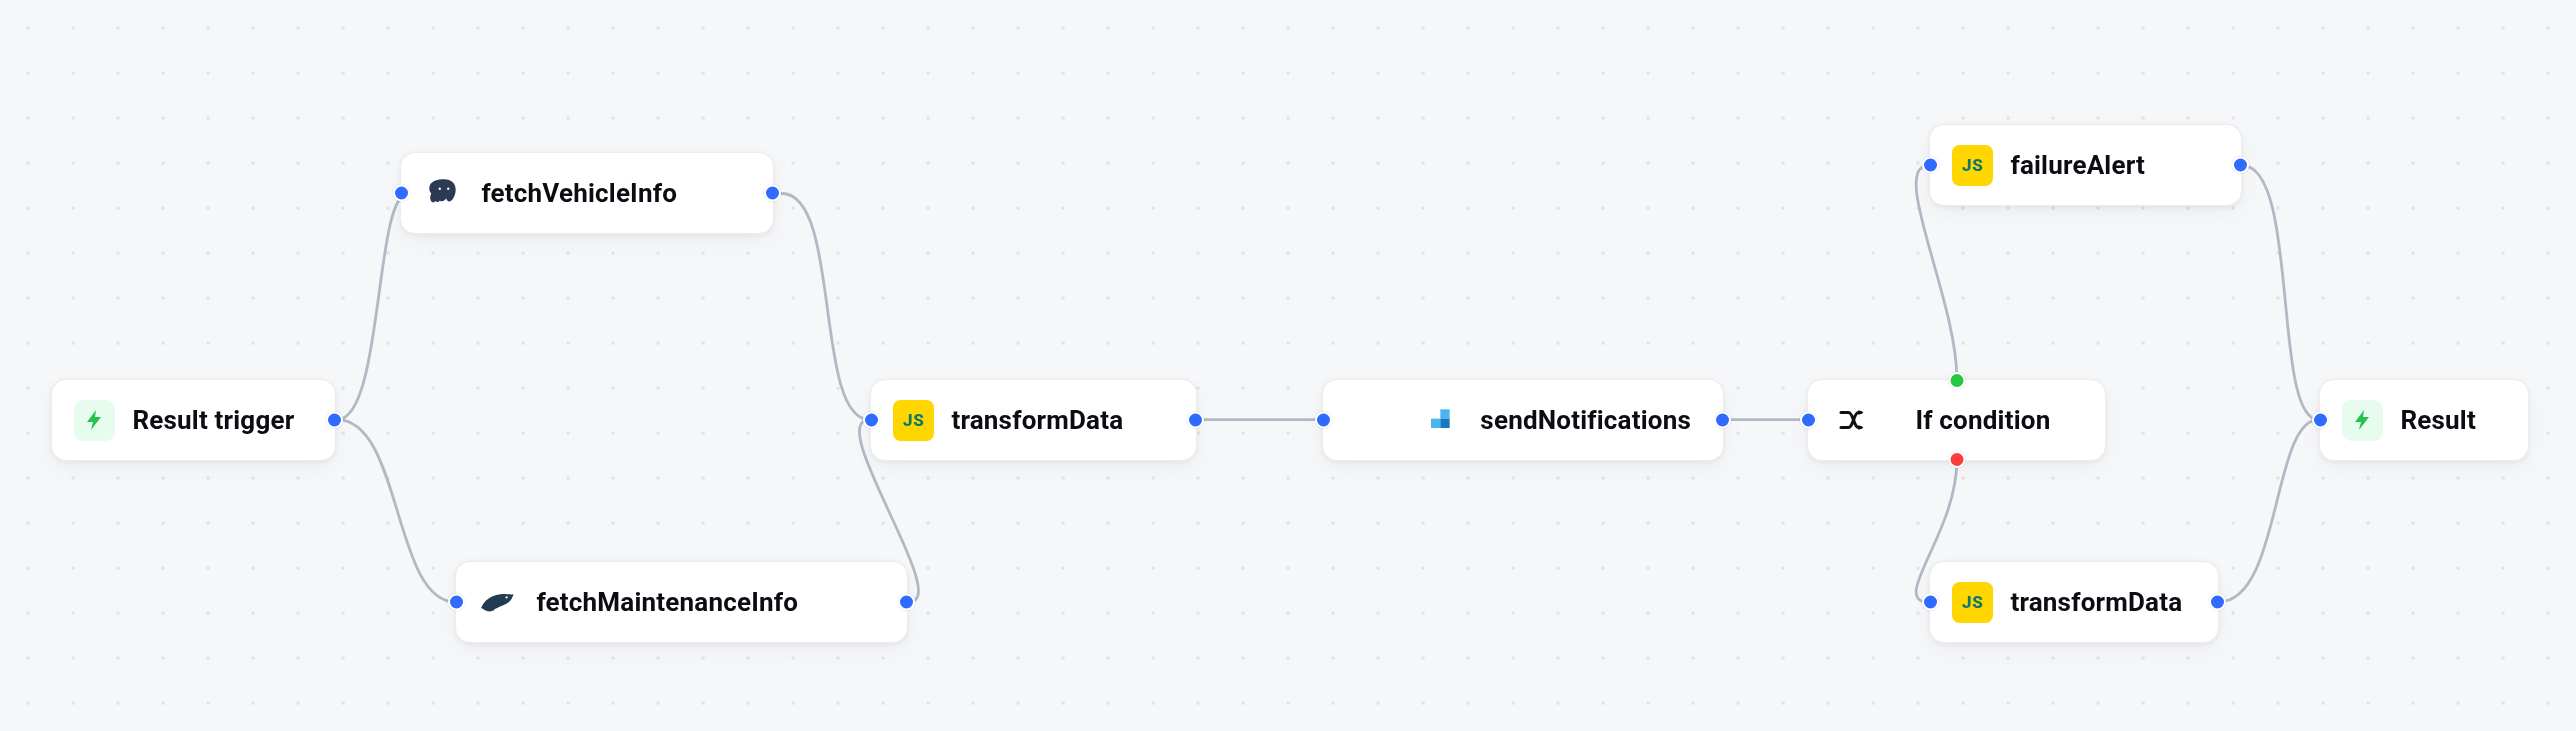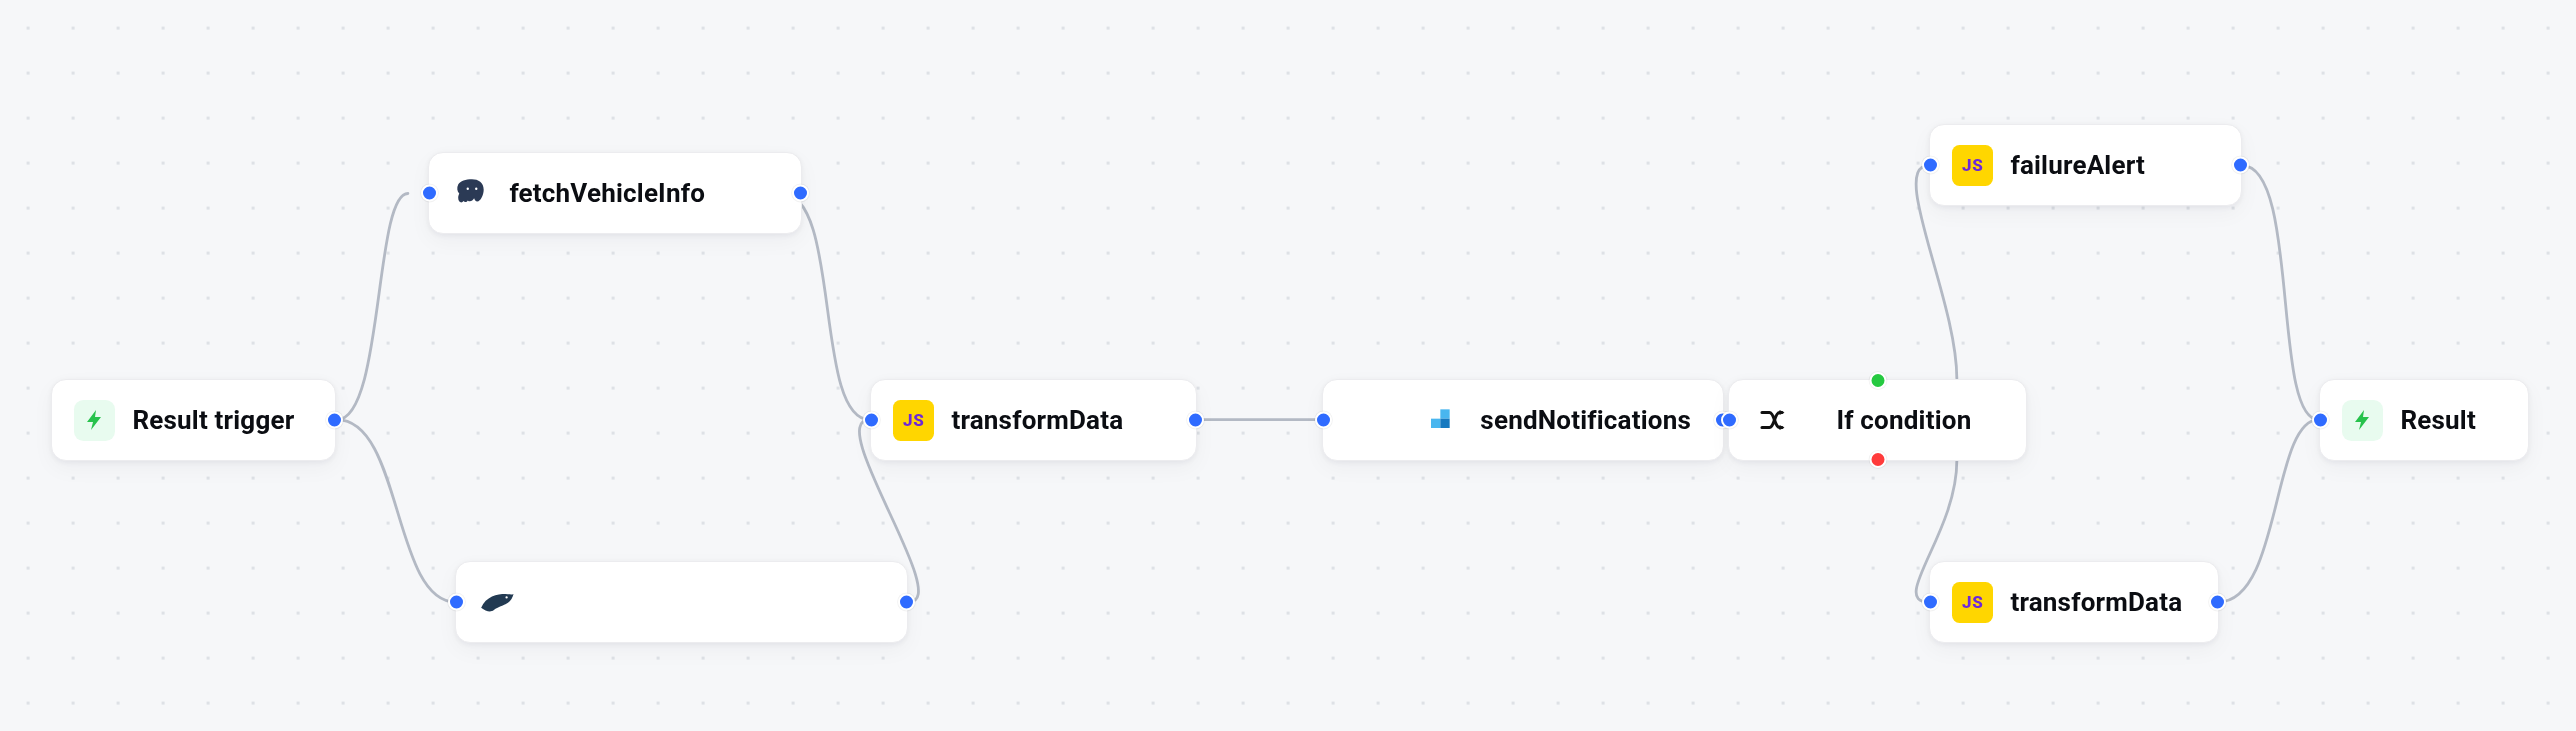--- a/index.html
+++ b/index.html
@@ -61,33 +61,33 @@
   .port.red   { background: #ff3b3b; }
   .port.left   { left: -8.4px;  top: 50%; transform: translateY(-50%); }
   .port.right  { right: -8.4px; top: 50%; transform: translateY(-50%); }
   .port.top    { top: -8.4px;   left: 50%; transform: translateX(-50%); }
   .port.bottom { bottom: -8.4px;left: 50%; transform: translateX(-50%); }
 
   
   .ic { width: 41px; height: 41px; display:flex; align-items:center; justify-content:center; border-radius: 9.4px; flex:0 0 41px; }
   .ic-bolt { background:#e8fbef; }
   .ic-bolt svg { width:24px; height:24px; }
-  .ic-js { background:#ffd600; color:#6d28d9; font-weight:800; font-size:17px; letter-spacing:0.9px; border-radius:7.5px; }
+  .ic-js { background:#ffd600; color:#0f766e; font-weight:800; font-size:17px; letter-spacing:0.9px; border-radius:7.5px; }
   .ic-pg svg { width:34px; height:34px; }
   .ic-maria svg { width:37px; height:24px; }
   .ic-send svg { width:32px; height:32px; }
   .ic-cond svg { width:30px; height:30px; }
 
   
   #n-start   { left:  51px; top: 379px; width: 285px; }
-  #n-vehicle { left: 428px; top: 152px; width: 374px; }
+  #n-vehicle { left: 400px; top: 152px; width: 374px; }
   #n-maint   { left: 455px; top: 561px; width: 453px; }
   #n-trans   { left: 870px; top: 379px; width: 327px; }
   #n-send    { left:1322px; top: 379px; width: 402px; justify-content: flex-end; }
-  #n-cond    { left:1728px; top: 379px; width: 299px; gap: 44px; }
+  #n-cond    { left:1807px; top: 379px; width: 299px; gap: 44px; }
   #n-succ    { left:1929px; top: 124px; width: 313px; }
   #n-fail    { left:1929px; top: 561px; width: 290px; }
   #n-result  { left:2319px; top: 379px; width: 210px; }
 </style>
 </head>
 <body>
 
 <svg class="edges" viewBox="0 0 2755 782" width="2576" height="731">
   <g stroke="#b3b9c4" stroke-width="3" fill="none" stroke-linecap="round">
 
@@ -136,20 +136,21 @@
   <span class="port blue right"></span>
 </div>
 
 <div id="n-maint" class="node">
   <span class="ic ic-maria">
     <svg viewBox="0 0 64 40">
       <path fill="#223a52" d="M2 30 C10 10 30 6 44 6 c6 0 10 2 14 0-2 8-6 14-14 18-6 3-12 4-20 10-6 5-14 2-22-4z"></path>
       <circle cx="46" cy="12" r="2" fill="#fff"></circle>
     </svg>
   </span>
+  <span class="label">fetchMaintenanceInfo</span>
   <span class="port blue left"></span>
   <span class="port blue right"></span>
 </div>
 
 <div id="n-trans" class="node">
   <span class="ic ic-js">JS</span>
   <span class="label">transformData</span>
   <span class="port blue left"></span>
   <span class="port blue right"></span>
 </div>

